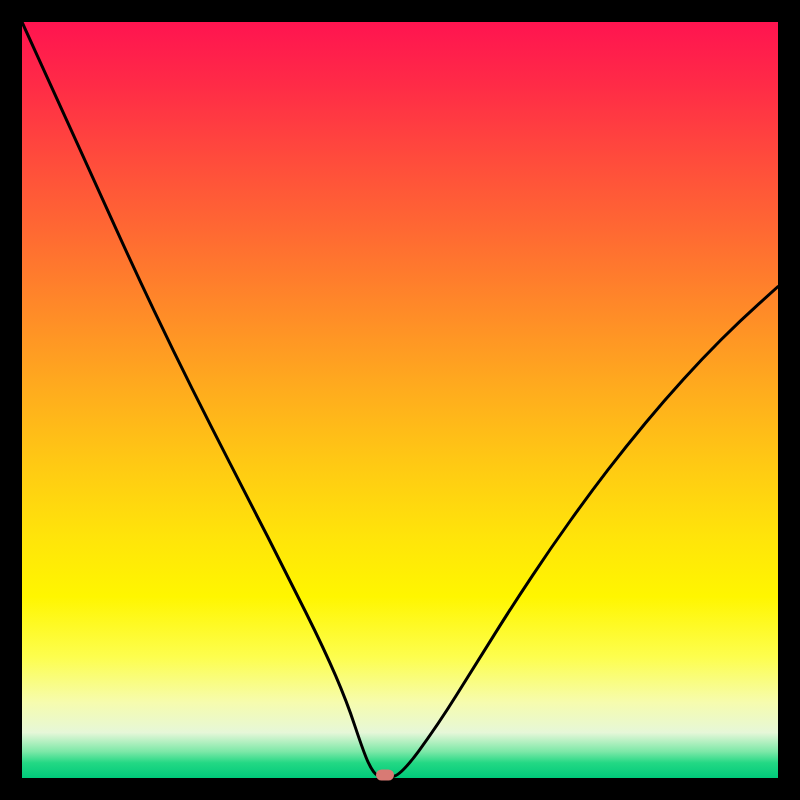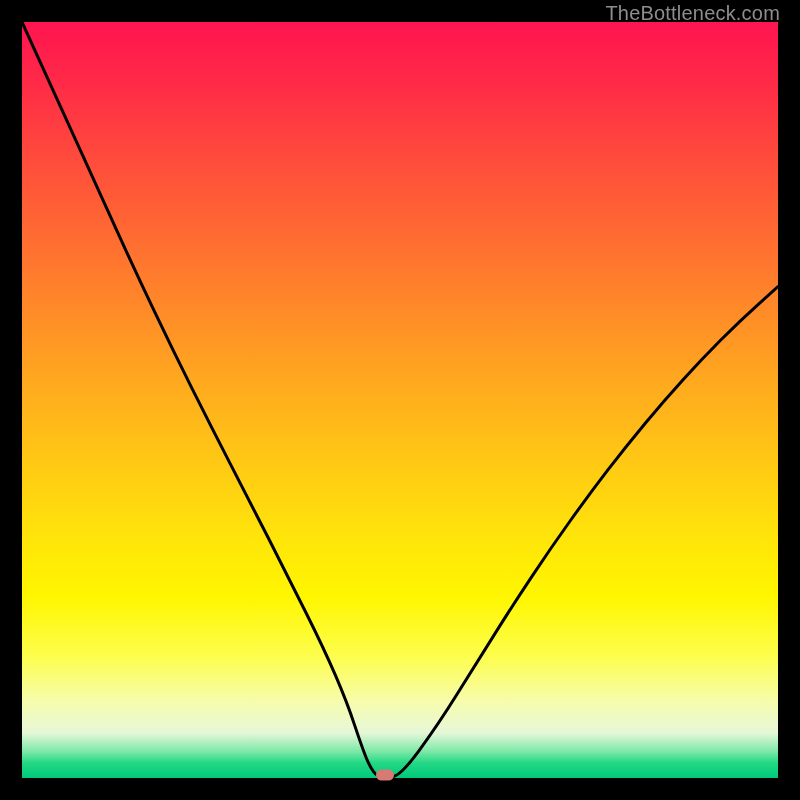--- a/index.html
+++ b/index.html
@@ -67,21 +67,20 @@
     height: 11px;
     border-radius: 6px;
     background: #d87a74;
     transform: translate(-50%, -50%);
   }
 </style>
 </head>
 <body>
 
 <div class="frame">
-  <div class="watermark">TheBottleneck.com</div>
 
   <div class="plot-area">
     <svg class="curve" viewBox="0 0 756 756" preserveAspectRatio="none">
       <path id="curve-path" d="M 0.0 0.0 Q 0.0 0.0 18.9 41.6 Q 37.8 83.2 56.7 124.7 Q 75.6 166.3 94.5 207.9 Q 113.4 249.5 132.3 289.2 Q 151.2 328.9 170.1 366.7 Q 189.0 404.5 207.9 441.1 Q 226.8 477.8 245.7 514.8 Q 264.6 551.9 283.5 589.7 Q 302.4 627.5 313.7 653.9 Q 325.1 680.4 332.6 703.1 Q 340.2 725.8 344.0 735.2 Q 347.8 744.7 351.5 749.6 Q 355.3 754.5 359.1 754.5 Q 362.9 754.5 370.4 754.5 Q 378.0 754.5 396.9 728.8 Q 415.8 703.1 434.7 672.8 Q 453.6 642.6 472.5 612.4 Q 491.4 582.1 510.3 553.8 Q 529.2 525.4 548.1 499.0 Q 567.0 472.5 585.9 447.9 Q 604.8 423.4 623.7 400.7 Q 642.6 378.0 661.5 357.2 Q 680.4 336.4 699.3 317.5 Q 718.2 298.6 737.1 281.6 T 756.0 264.6" fill="none" stroke="#000" stroke-width="3" stroke-linejoin="round" stroke-linecap="round"></path>
     </svg>
     <div class="marker" id="min-marker" style="left: 362.88px; top: 752.976px;"></div>
   </div>
 </div>
 
 </body></html>

